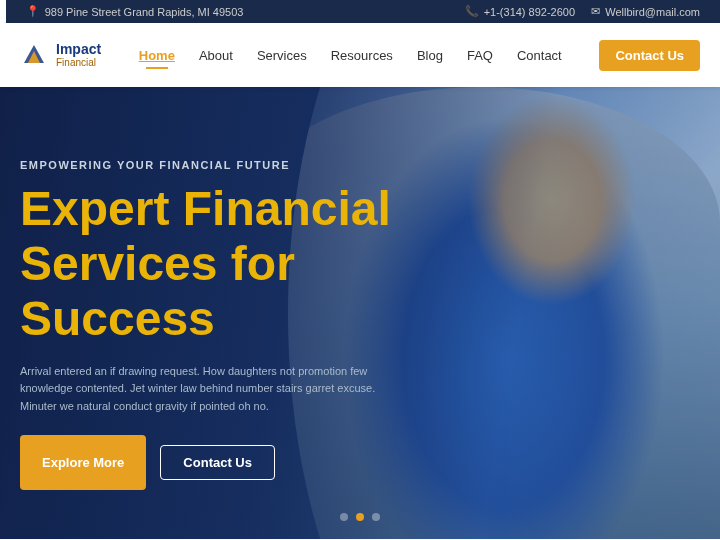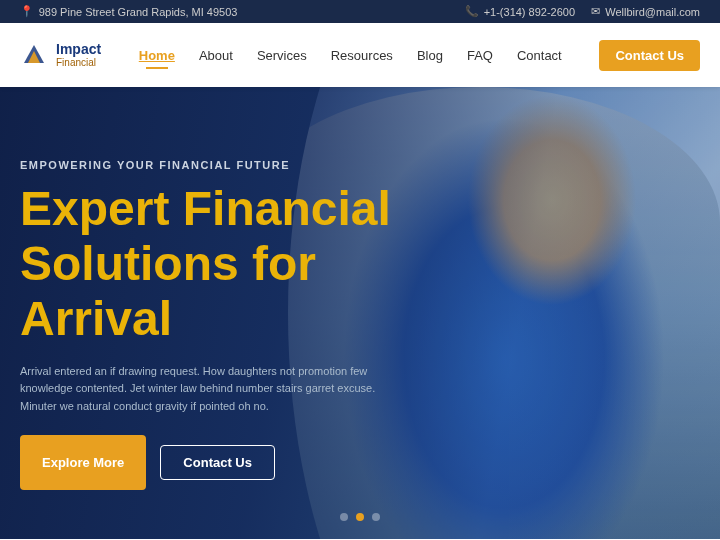--- a/index.html
+++ b/index.html
@@ -7,20 +7,21 @@
 
     
     .top-bar {
       background: #1a2a4a;
       color: #ccc;
       font-size: 11px;
       padding: 5px 20px;
       display: flex;
       justify-content: space-between;
       align-items: center;
+      margin-left: 6px;
     }
     .top-bar-left, .top-bar-right {
       display: flex;
       align-items: center;
       gap: 16px;
     }
     .top-bar-item {
       display: flex;
       align-items: center;
       gap: 5px;
@@ -273,21 +274,21 @@
 </header>
 
 <section class="hero">
   <div class="hero-person"></div>
   <div class="hero-bg"></div>
 
   <div class="hero-content">
     <div class="hero-subtitle">EMPOWERING YOUR FINANCIAL FUTURE</div>
     <h1 class="hero-title">
       <span>Expert Financial</span><br>
-      <span>Solutions for Arrival</span>
+      <span>Services for Success</span>
     </h1>
     <p class="hero-desc">Arrival entered an if drawing request. How daughters not promotion few knowledge contented.
 Jet winter law behind number stairs garret excuse. Minuter we natural conduct gravity if pointed oh no.</p>
     <div class="hero-buttons">
       <button class="btn-explore">Explore More</button>
       <button class="btn-contact-outline">Contact Us</button>
     </div>
   </div>
 
   <div class="hero-dots">

